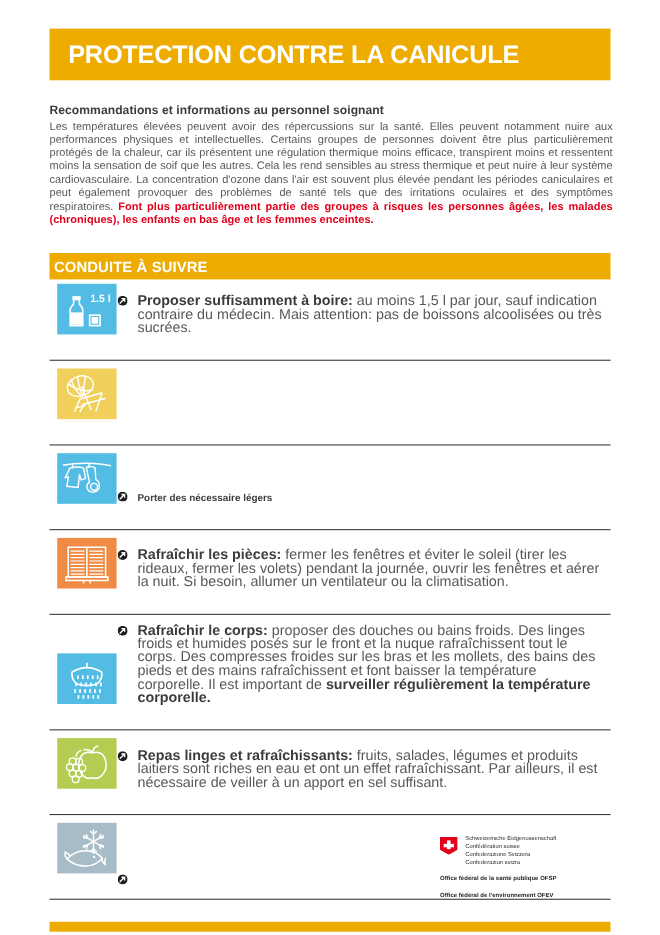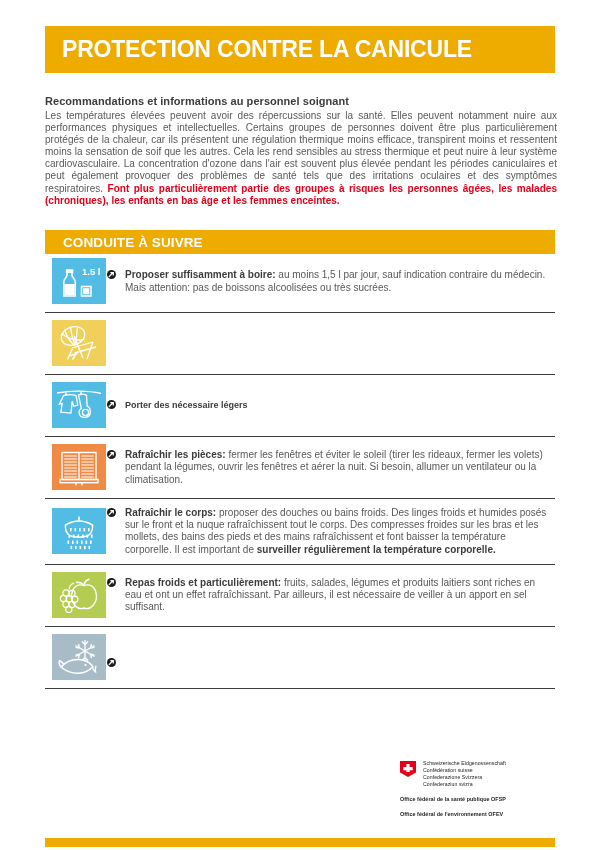--- a/index.html
+++ b/index.html
@@ -76,56 +76,56 @@
     width: 510px;
     height: 24px;
     background: #eeab00;
     display: flex;
     align-items: center;
   }
   .section-bar-text {
     color: #ffffff;
     font-size: 13.5px;
     font-weight: bold;
-    padding-left: 18px;
+    padding-left: 4px;
     letter-spacing: 0.1px;
   }
 
   
   .advice-list {
     position: absolute;
     left: 45px;
     top: 258px;
     width: 510px;
   }
   .advice-row {
     position: relative;
     display: flex;
-    align-items: center;
+    align-items: flex-end;
     border-bottom: 1.6px solid #3c3c3b;
-    padding-bottom: 8px;
+    padding-bottom: 23px;
     box-sizing: border-box;
   }
   .advice-row.first { padding-top: 0; }
   .advice-row:not(.first) { padding-top: 7px; }
 
   .icon-tile {
     width: 54px;
     height: 46px;
     flex: 0 0 54px;
     position: relative;
     margin-left: 7px;
   }
   .icon-tile svg { display: block; }
 
   .advice-text {
     flex: 1 1 auto;
     padding-left: 19px;
     padding-right: 4px;
-    font-size: 10px;
+    font-size: 13px;
     line-height: 12.2px;
     color: #585857;
     position: relative;
     padding-top: 1px;
   }
   .bullet {
     position: absolute;
     left: 1px;
     top: 2px;
     width: 9px;
@@ -276,21 +276,21 @@
       </g>
       <g fill="none" stroke="#ffffff" stroke-width="1.1">
         <path d="M12.2 12 H24.8 M12.2 15 H24.8 M12.2 18 H24.8 M12.2 21 H24.8 M12.2 24 H24.8 M12.2 27 H24.8 M12.2 30 H24.8 M12.2 33 H24.8"></path>
         <path d="M29.2 12 H41.8 M29.2 15 H41.8 M29.2 18 H41.8 M29.2 21 H41.8 M29.2 24 H41.8 M29.2 27 H41.8 M29.2 30 H41.8 M29.2 33 H41.8"></path>
       </g>
           </svg>
         </div>
         <div class="advice-text"><span class="bullet"><svg width="9" height="9" viewBox="0 0 9 9">
     <circle cx="4.5" cy="4.5" r="4.5" fill="#1d1d1b"></circle>
     <path d="M2.3 6.4 L5.9 2.8 M4.0 2.5 L6.3 2.5 L6.3 4.8" stroke="#ffffff" stroke-width="1.25" fill="none" stroke-linecap="square"></path>
-  </svg></span><span class="lead">Rafraîchir les pièces:</span><span> fermer les fenêtres et éviter le soleil (tirer les rideaux, fermer les volets) pendant la légumes, ouvrir les fenêtres et aérer la nuit. Si besoin, allumer un ventilateur ou la climatisation.</span></div>
+  </svg></span><span class="lead">Rafraîchir les pièces:</span><span> fermer les fenêtres et éviter le soleil (tirer les rideaux, fermer les volets) pendant la journée, ouvrir les fenêtres et aérer la nuit. Si besoin, allumer un ventilateur ou la climatisation.</span></div>
       </div>
       <div class="advice-row">
         <div class="icon-tile" style="background: rgb(82, 188, 228);">
           <svg width="54" height="46" viewBox="0 0 54 46">
       <g fill="none" stroke="#ffffff" stroke-width="1.5">
         <path d="M13.5 17 q13.5-8 27 0 q0.8 6.5-4 10.5 q-9.5 3.5-19 0 q-4.8-4-4-10.5 Z"></path>
         <path d="M27 8.5 L27 12.5"></path>
       </g>
       <g fill="#ffffff">
         <rect x="18" y="20" width="1.6" height="3.4"></rect>
@@ -340,21 +340,21 @@
         <circle cx="14" cy="32.2" r="3.1"></circle>
               <circle cx="19.8" cy="32.5" r="3.1"></circle>
         <circle cx="16.8" cy="37.4" r="3.1"></circle>
         <path d="M17 17.5 q0.5-5 5-6.5"></path>
       </g>
           </svg>
         </div>
         <div class="advice-text"><span class="bullet"><svg width="9" height="9" viewBox="0 0 9 9">
     <circle cx="4.5" cy="4.5" r="4.5" fill="#1d1d1b"></circle>
     <path d="M2.3 6.4 L5.9 2.8 M4.0 2.5 L6.3 2.5 L6.3 4.8" stroke="#ffffff" stroke-width="1.25" fill="none" stroke-linecap="square"></path>
-  </svg></span><span class="lead">Repas froids et particulièrement:</span><span> fruits, salades, légumes et produits laitiers sont riches en eau et ont un effet rafraîchissant. Par ailleurs, il est nécessaire de veiller à un apport en sel suffisant.</span></div>
+  </svg></span><span class="lead">Repas linges et rafraîchissants:</span><span> fruits, salades, légumes et produits laitiers sont riches en eau et ont un effet rafraîchissant. Par ailleurs, il est nécessaire de veiller à un apport en sel suffisant.</span></div>
       </div>
       <div class="advice-row">
         <div class="icon-tile" style="background: rgb(168, 188, 200);">
           <svg width="54" height="46" viewBox="0 0 54 46">
       <g fill="none" stroke="#ffffff" stroke-width="1.3">
         <path d="M33 6 L33 28 M23.5 11.5 L42.5 22.5 M42.5 11.5 L23.5 22.5"></path>
         <path d="M33 10.5 l-3-3 M33 10.5 l3-3 M33 23.5 l-3 3 M33 23.5 l3 3"></path>
         <path d="M27.5 14.2 l-4-0.9 M27.5 14.2 l-1-4 M38.5 20.2 l4 0.9 M38.5 20.2 l1 4"></path>
         <path d="M38.5 14.2 l4-0.9 M38.5 14.2 l1-4 M27.5 20.2 l-4 0.9 M27.5 20.2 l-1 4"></path>
       </g>

